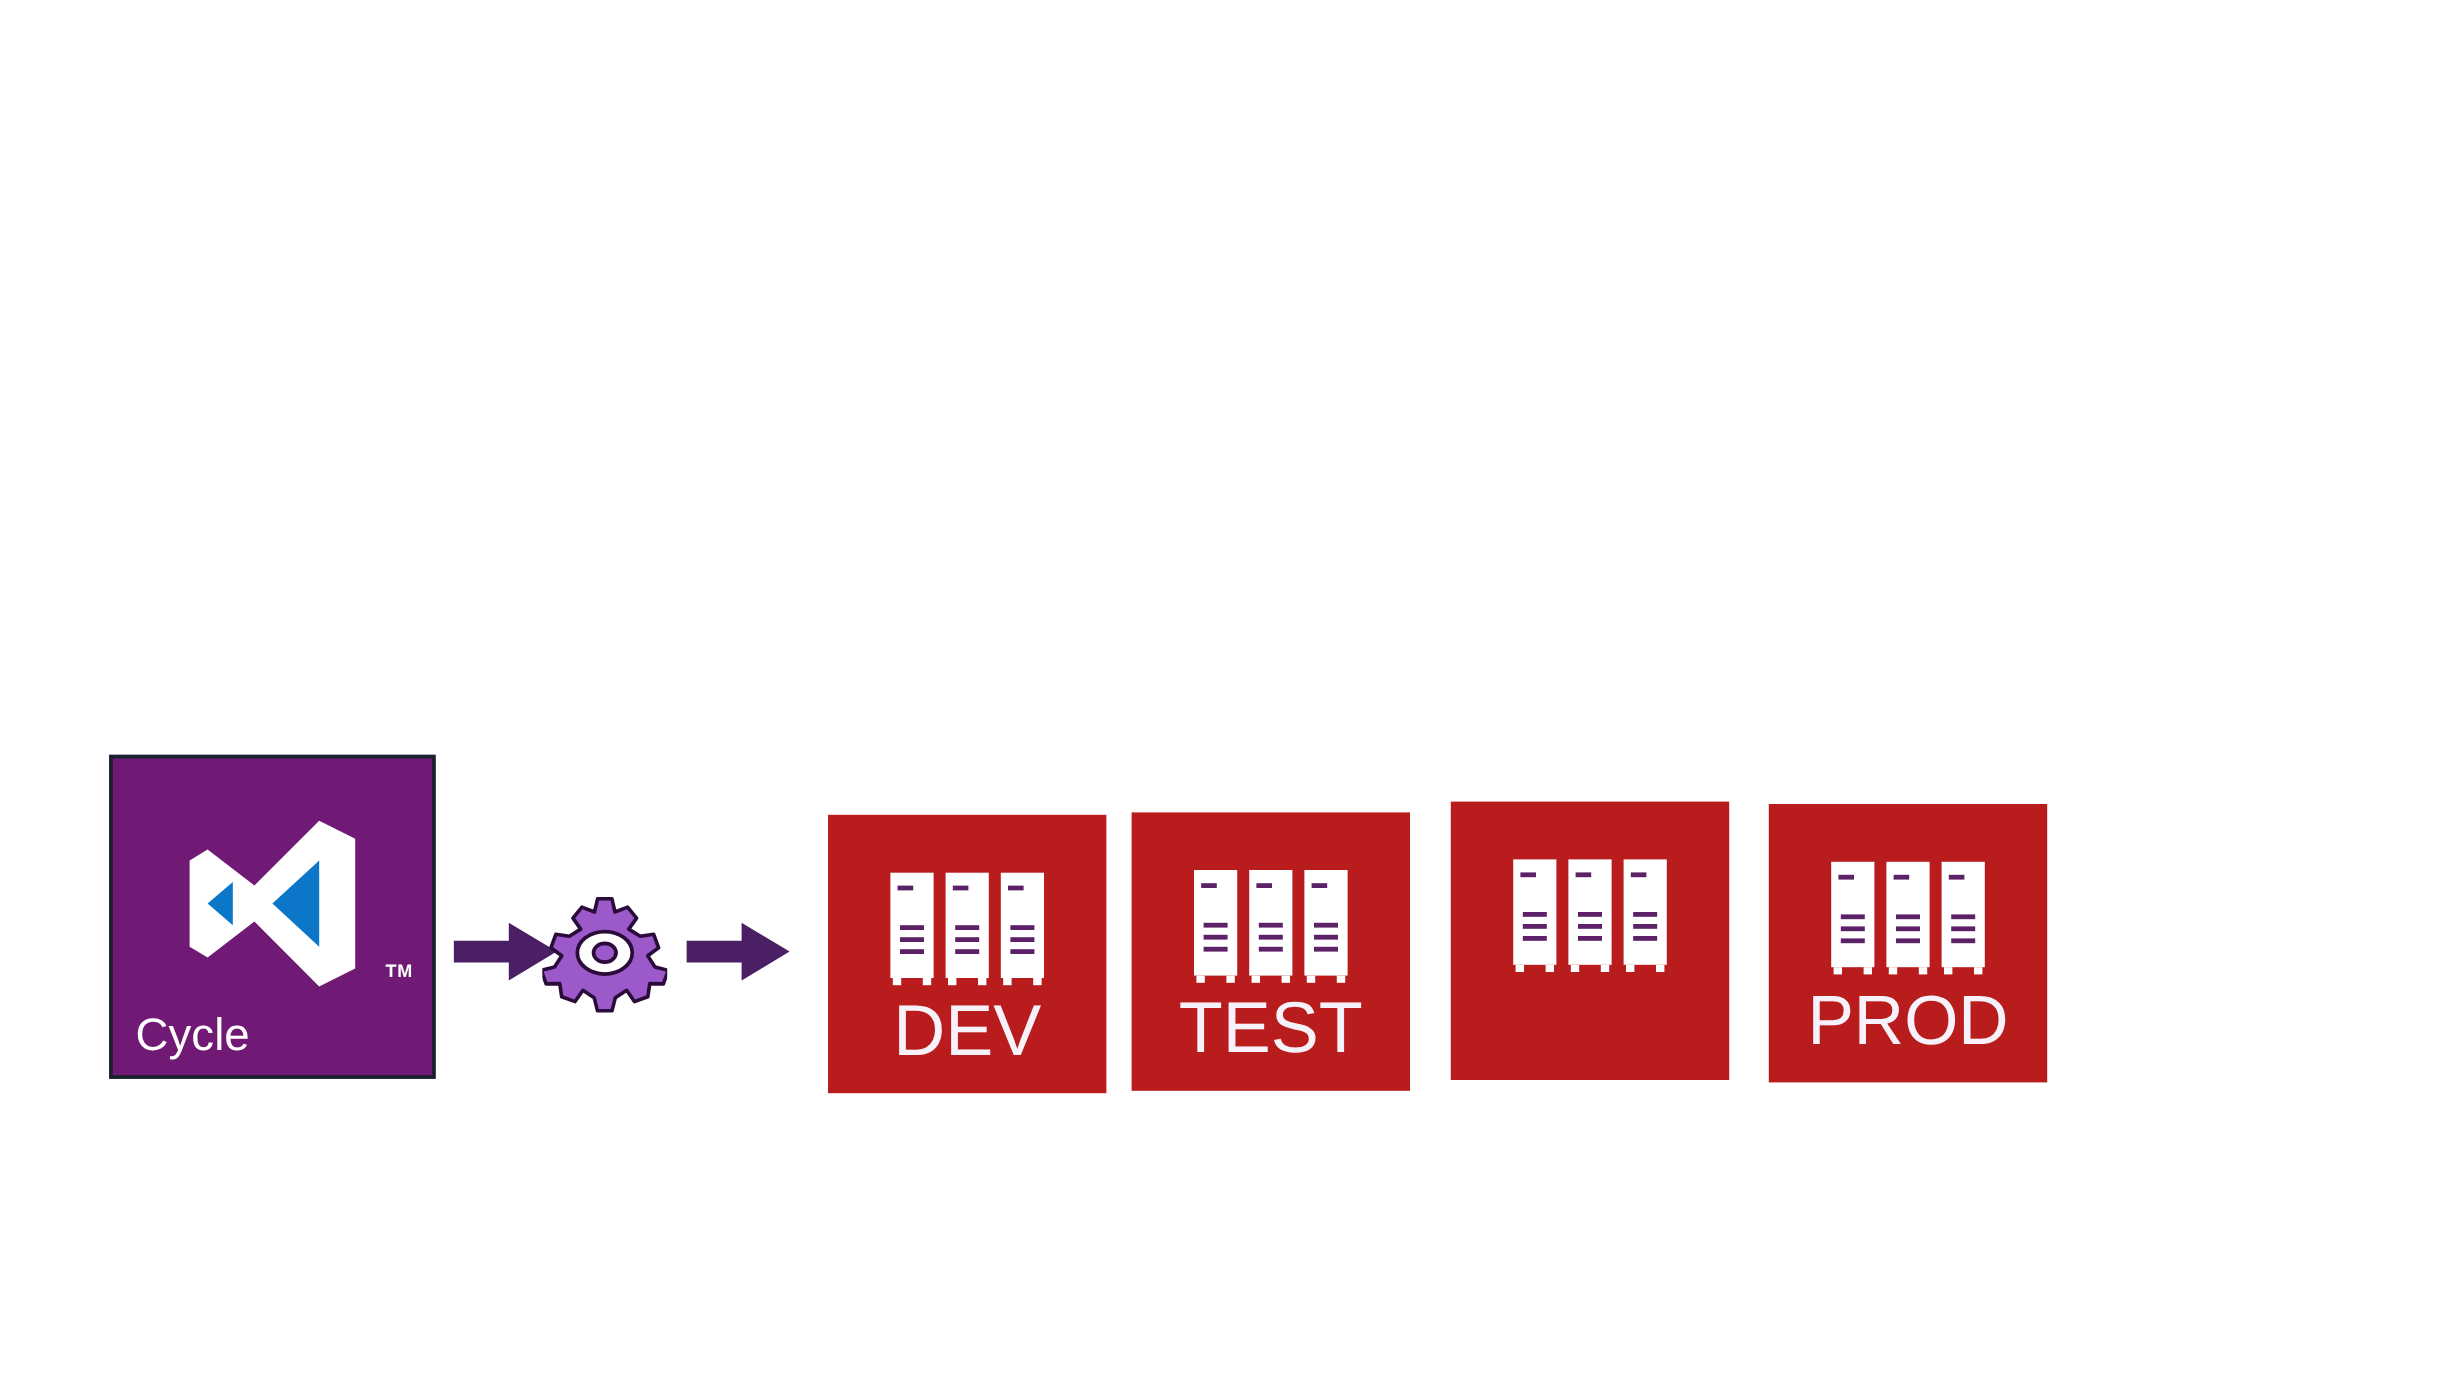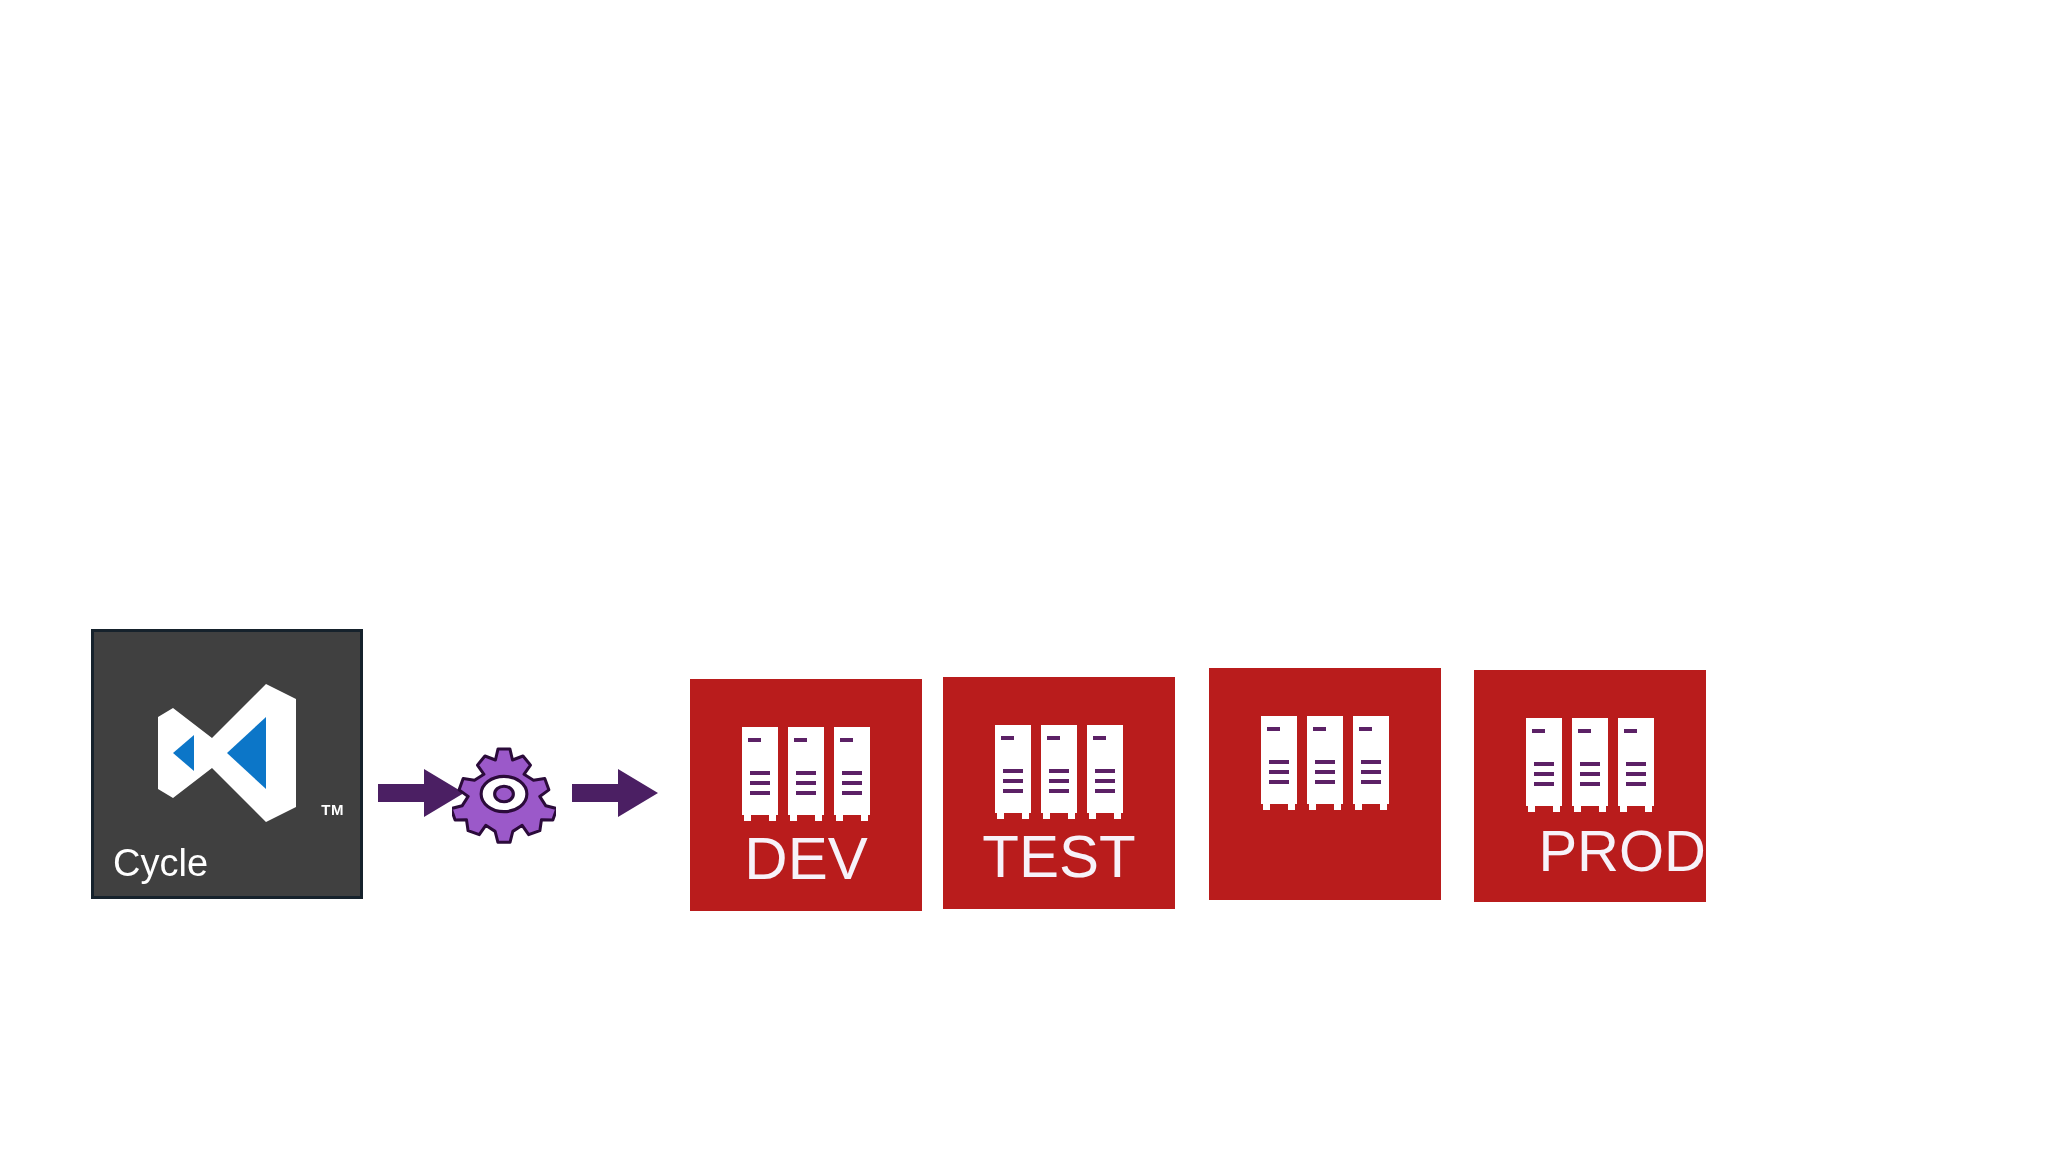--- a/index.html
+++ b/index.html
@@ -58,21 +58,21 @@
     height: 1152px;
   }
 
   
   #code-tile {
     position: absolute;
     left: 91px;
     top: 629px;
     width: 272px;
     height: 270px;
-    background: #404040;
+    background: #701a75;
     border: 3px solid #16222c;
     box-sizing: border-box;
   }
   #vs-logo-wrap {
     position: absolute;
     left: 50%;
     top: 46%;
     transform: translate(-50%, -50%);
     width: 150px;
     height: 150px;
@@ -146,21 +146,21 @@
   #tile-prod { left: 1474px; top: 670px; width: 232px; height: 232px; }
 
   #tile-dev  .stage-servers,
   #tile-test .stage-servers,
   #tile-qa   .stage-servers,
   #tile-prod .stage-servers { top: 48px; width: 132px; height: 100px; }
 
   #tile-dev  .stage-label { bottom: 22px; font-size: 60px; }
   #tile-test .stage-label { bottom: 22px; font-size: 60px; }
   #tile-qa   .stage-label { bottom: 22px; font-size: 62px; }
-  #tile-prod .stage-label { bottom: 22px; font-size: 58px; text-align: right; }
+  #tile-prod .stage-label { bottom: 22px; font-size: 58px; }
 </style>
 </head>
 <body>
 
 <div id="slide">
 
 
 
   <div id="pipeline">
 

